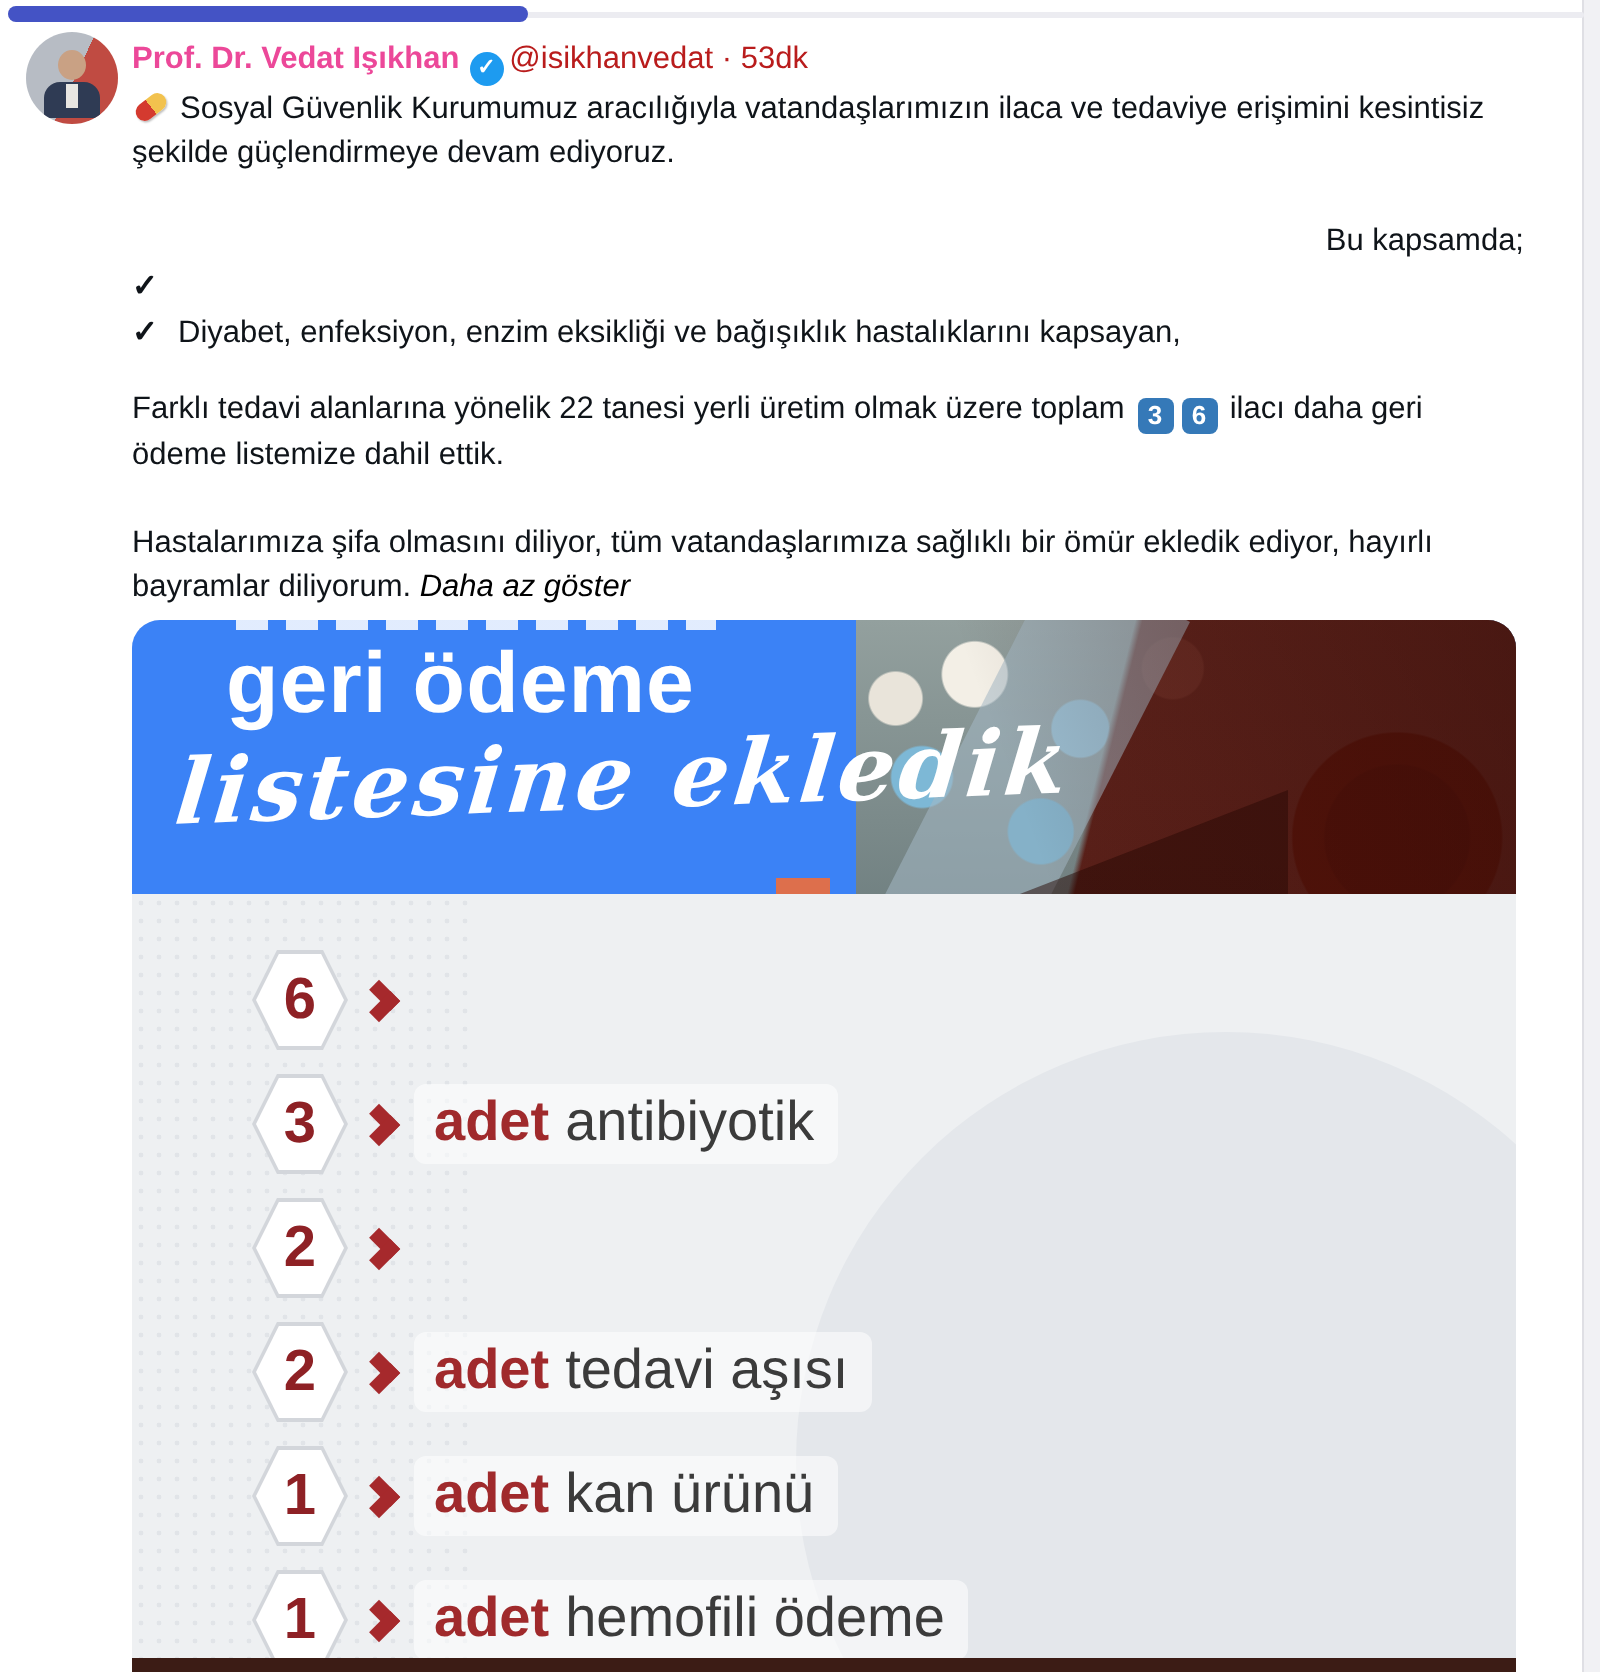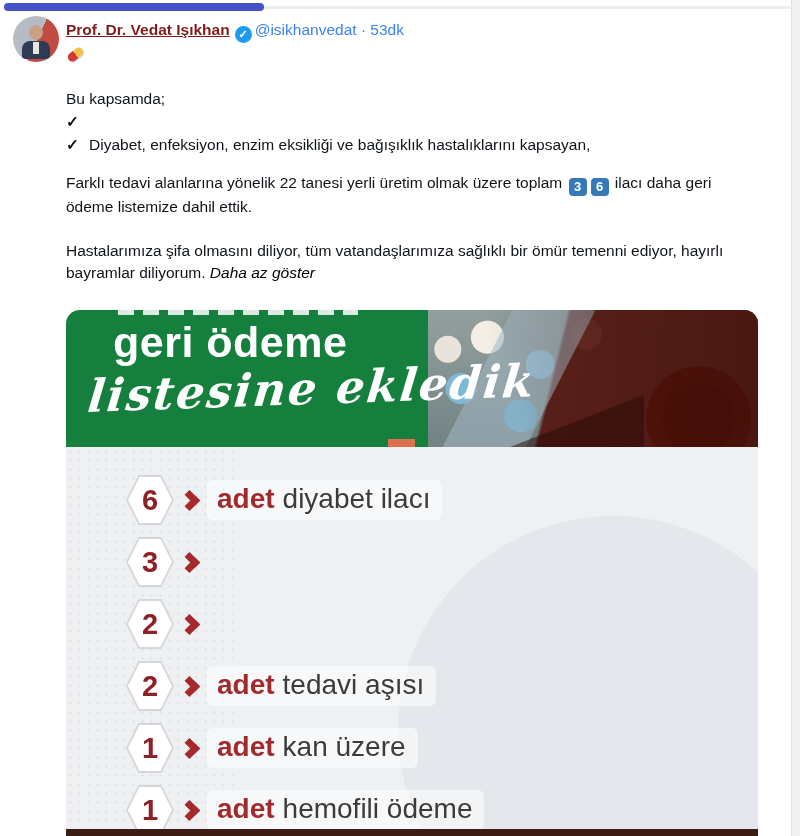--- a/index.html
+++ b/index.html
@@ -15,46 +15,46 @@
   .progress-fill  { position:absolute; left:0; top:0; width:260px; height:8px; background:#4453c5; border-radius:5px; }
 
   
   .avatar { position:absolute; left:13px; top:16px; width:46px; height:46px; border-radius:50%;
             background:linear-gradient(115deg,#b7bcc4 52%, #c04b42 52%); overflow:hidden; }
   .avatar .head { position:absolute; left:16px; top:9px; width:14px; height:15px; border-radius:50%; background:#c9a184; }
   .avatar .torso { position:absolute; left:9px; top:25px; width:28px; height:18px; border-radius:8px 8px 0 0; background:#2f3b54; }
   .avatar .shirt { position:absolute; left:20px; top:26px; width:6px; height:12px; background:#e8e6e2; }
 
   .head-row { position:absolute; left:66px; top:21px; width:700px; font-size:15.5px; white-space:nowrap; }
-  .author-name { font-weight:bold; color:#7f1d1d;text-decoration:underline; }
+  .author-name { font-weight:bold; color:#ec4899; }
   .verified { display:inline-block; width:17px; height:17px; border-radius:50%; background:#1d9bf0; color:#fff;
               font-size:11px; line-height:17px; text-align:center; vertical-align:-3px; margin:0 3px 0 5px; font-weight:bold; }
-  .handle { color:#3b82f6; }
+  .handle { color:#b91c1c; }
 
   
   .tweet-text { position:absolute; left:66px; top:44px; width:696px; font-size:15.5px; line-height:22px; color:#0f1419; }
   .para { margin-bottom:22px; }
-  .para.tight { margin-bottom:0; }
+  .para.tight { margin-bottom:0;text-align:right; }
   .pill-emoji { display:inline-block; width:17px; height:9px; border-radius:5px;
                 background:linear-gradient(90deg,#d43a2f 50%, #f2c24e 50%);
                 transform:rotate(-38deg); margin:0 6px 0 1px; vertical-align:1px;
                 box-shadow:0 1px 1px rgba(0,0,0,.25); }
   .bullet-row { display:flex; gap:10px; line-height:23px; }
   .bullet-check { flex:0 0 auto; font-weight:bold; }
   .keycap { display:inline-block; min-width:18px; height:18px; padding:0 3px; background:#3579b8; border-radius:4px;
             color:#ffffff; font-weight:bold; font-size:13px; line-height:18px; text-align:center;
             vertical-align:-3px; margin:0 2px; }
   .show-less { color:#000000; font-style:italic; cursor:pointer; }
 
   
   .media { position:absolute; left:66px; top:310px; width:692px; height:526px; border-radius:14px 14px 0 0;
            overflow:hidden; background:#eef0f2; cursor:pointer; }
 
   
-  .banner { position:absolute; left:0; top:0; width:100%; height:151px; background:#15803d; overflow:hidden; }
+  .banner { position:absolute; left:0; top:0; width:100%; height:151px; background:#3b82f6; overflow:hidden; }
   .banner-shade { position:absolute; right:0; top:0; width:60%; height:100%;
                   background:linear-gradient(250deg, rgba(48,10,6,.45), rgba(48,10,6,0) 60%); }
   .photo { position:absolute; right:0; top:0; width:330px; height:100%; background:
            radial-gradient(circle at 82% 72%, #1f0c04 0 36px, #4c1e0a 37px 52px, rgba(76,30,10,0) 53px),
            radial-gradient(circle at 18% 18%, #f3efe6 0 16px, rgba(243,239,230,0) 17px),
            radial-gradient(circle at 34% 36%, #8fc4dd 0 14px, rgba(143,196,221,0) 15px),
            radial-gradient(circle at 10% 52%, #7db8d6 0 15px, rgba(125,184,214,0) 16px),
            radial-gradient(circle at 28% 70%, #5fa8cc 0 16px, rgba(95,168,204,0) 17px),
            radial-gradient(circle at 48% 16%, #efe9dd 0 15px, rgba(239,233,221,0) 16px),
            radial-gradient(circle at 6% 26%, #e9e4da 0 13px, rgba(233,228,218,0) 14px,rgba(0,0,0,0)),
@@ -107,41 +107,41 @@
   <div class="torso"></div>
   <div class="shirt"></div>
 </div>
 
 <div class="head-row">
   <span class="author-name">Prof. Dr. Vedat Işıkhan</span><span class="verified">✓</span><span class="handle">@isikhanvedat · 53dk</span>
 </div>
 
 <div class="tweet-text">
   <div class="para">
-    <span class="pill-emoji"></span>
+    <span class="pill-emoji"></span><span>Sosyal Güvenlik Kurumumuz aracılığıyla vatandaşlarımızın ilaca ve tedaviye erişimini kesintisiz şekilde güçlendirmeye devam ediyoruz.</span>
   </div>
 
   <div class="para tight">Bu kapsamda;</div>
 
   <div class="bullet-row">
     <span class="bullet-check">✓</span>
   </div>
   <div class="bullet-row" style="margin-bottom:16px;">
     <span class="bullet-check">✓</span>
     <span>Diyabet, enfeksiyon, enzim eksikliği ve bağışıklık hastalıklarını kapsayan,</span>
   </div>
 
   <div class="para">
     <span>Farklı tedavi alanlarına yönelik 22 tanesi yerli üretim olmak üzere toplam</span>
     <span class="keycap">3</span><span class="keycap">6</span>
     <span>ilacı daha geri ödeme listemize dahil ettik.</span>
   </div>
 
   <div class="para">
-    <span>Hastalarımıza şifa olmasını diliyor, tüm vatandaşlarımıza sağlıklı bir ömür temenni ediyor, hayırlı bayramlar diliyorum.</span>
+    <span>Hastalarımıza şifa olmasını diliyor, tüm vatandaşlarımıza sağlıklı bir ömür ekledik ediyor, hayırlı bayramlar diliyorum.</span>
     <span class="show-less">Daha az göster</span>
   </div>
 </div>
 
 <div class="media">
   <div class="banner">
     <div class="photo"></div>
     <div class="photo-overlay"></div>
     <div class="ribbon"></div>
     <div class="tri-dark"></div>
@@ -155,28 +155,28 @@
   <div class="list-area">
     <div class="dots"></div>
     <div class="big-circle"></div>
     <div class="rows">
 
       <div class="row">
         <div class="hex-outer">
           <div class="hex-inner">6</div>
         </div>
         <div class="chev"></div>
-        <div class="row-text"><b>adet</b><span>diyabet ilacı</span></div>
       </div>
 
       <div class="row">
         <div class="hex-outer">
           <div class="hex-inner">3</div>
         </div>
         <div class="chev"></div>
+        <div class="row-text"><b>adet</b><span>antibiyotik</span></div>
       </div>
 
       <div class="row">
         <div class="hex-outer">
           <div class="hex-inner">2</div>
         </div>
         <div class="chev"></div>
       </div>
 
       <div class="row">
@@ -185,21 +185,21 @@
         </div>
         <div class="chev"></div>
         <div class="row-text"><b>adet</b><span>tedavi aşısı</span></div>
       </div>
 
       <div class="row">
         <div class="hex-outer">
           <div class="hex-inner">1</div>
         </div>
         <div class="chev"></div>
-        <div class="row-text"><b>adet</b><span>kan üzere</span></div>
+        <div class="row-text"><b>adet</b><span>kan ürünü</span></div>
       </div>
 
       <div class="row">
         <div class="hex-outer">
           <div class="hex-inner">1</div>
         </div>
         <div class="chev"></div>
         <div class="row-text"><b>adet</b><span>hemofili ödeme</span></div>
       </div>
 

